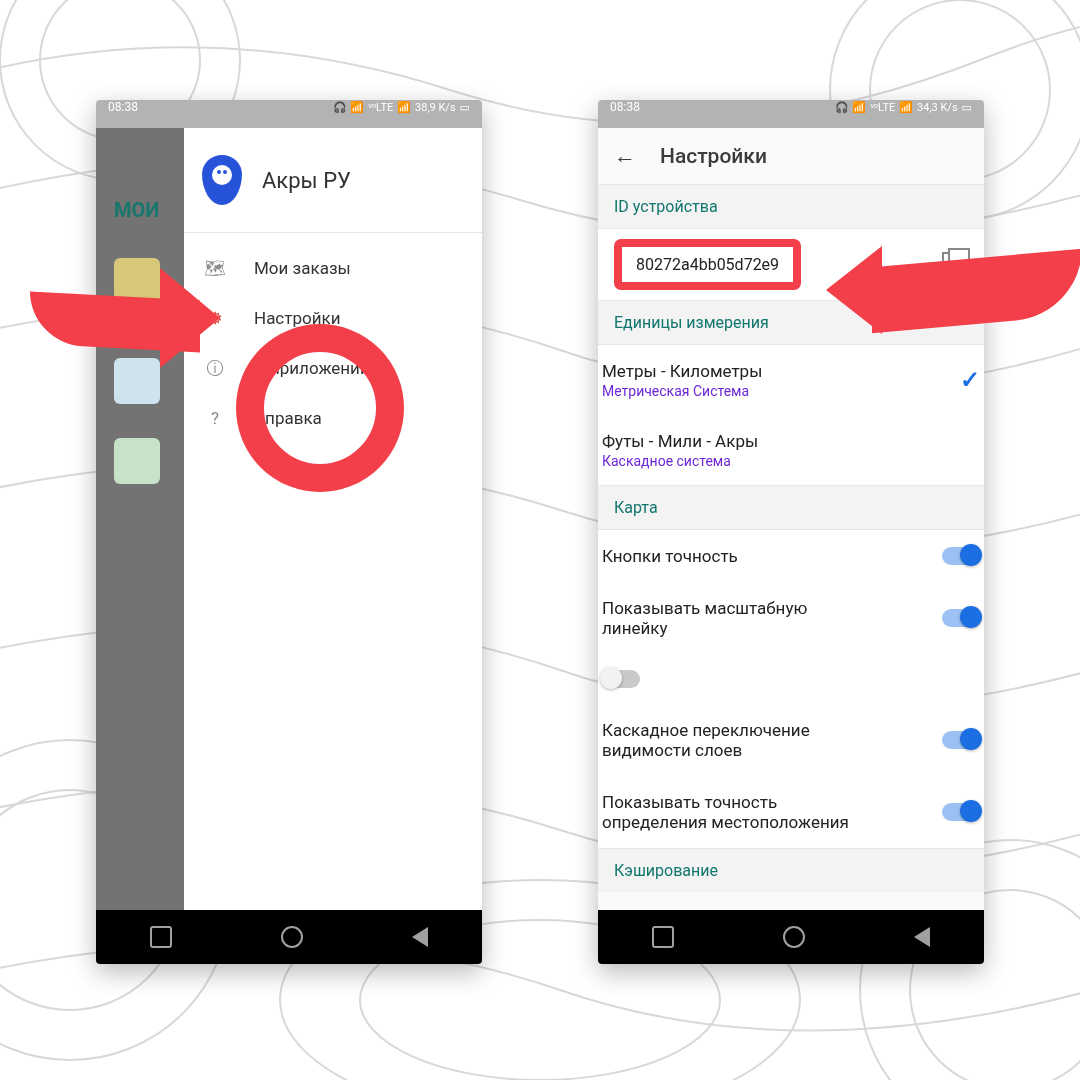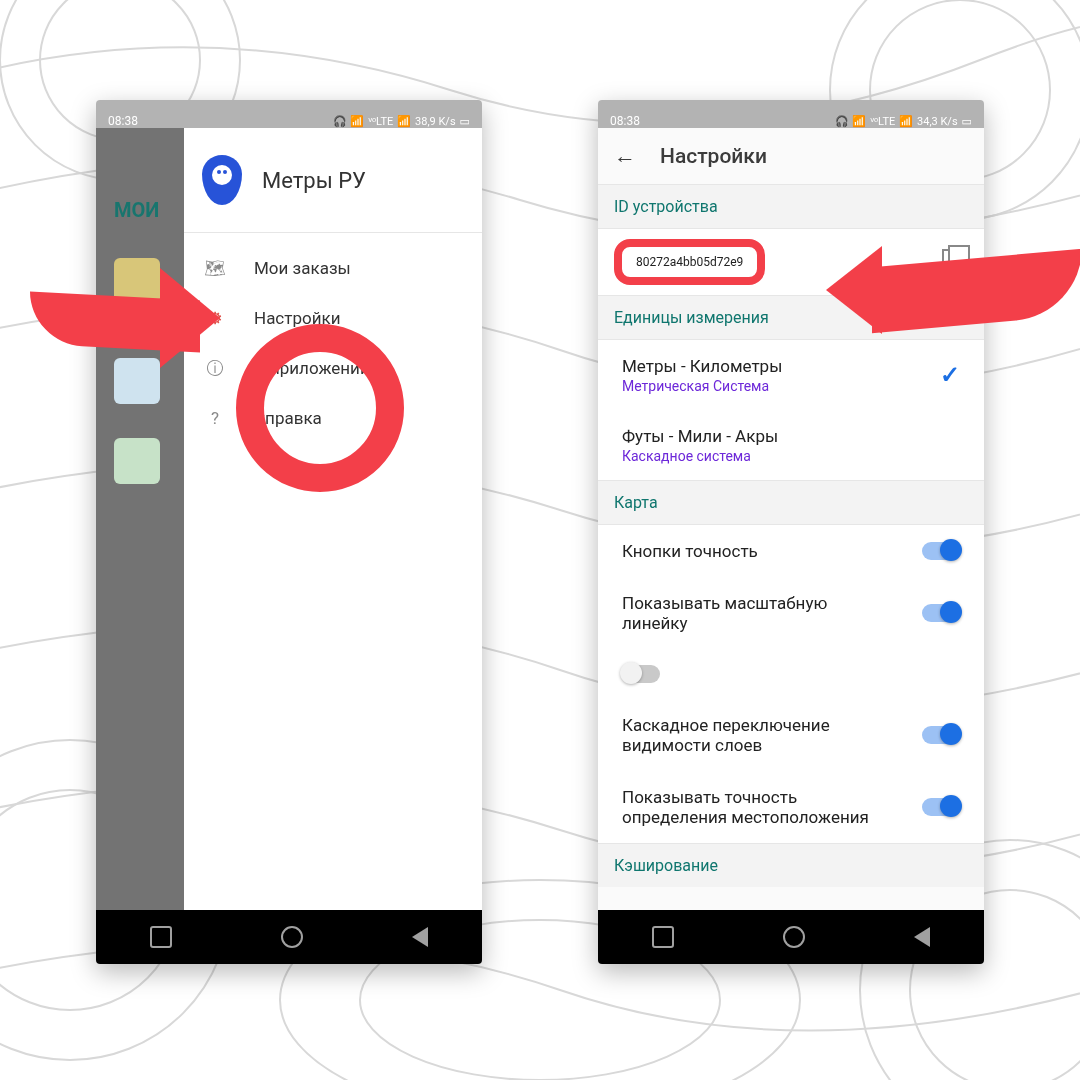--- a/index.html
+++ b/index.html
@@ -1,21 +1,21 @@
 <!DOCTYPE html>
 <html><head>
 <meta charset="utf-8">
 <style>
 html,body{margin:0;padding:0;width:1080px;height:1080px;font-family:Roboto,Arial,sans-serif;background:#fff;overflow:hidden}
 .bg{position:absolute;inset:0;background:#fff}
 .bg svg{width:1080px;height:1080px;display:block}
 .phone{position:absolute;width:386px;height:864px;background:#fff;border-radius:4px;box-shadow:0 8px 26px rgba(0,0,0,.28);overflow:hidden}
 .phone.left{left:96px;top:100px}
 .phone.right{left:598px;top:100px}
-.status{height:28px;background:#b3b3b3;display:flex;align-items:flex-end;justify-content:space-between;padding:0 12px;font-size:12px;color:#fff}
+.status{height:28px;background:#b3b3b3;display:flex;align-items:flex-start;justify-content:space-between;padding:0 12px;font-size:12px;color:#fff}
 .status .icons span{margin-left:4px;font-size:11px}
 .navbar{position:absolute;bottom:0;left:0;right:0;height:54px;background:#000;display:flex;align-items:center;justify-content:space-around;color:#fff}
 .navbar .btn{width:18px;height:18px;border:2px solid #a0a0a0;display:inline-block}
 .navbar .sq{border-radius:3px}
 .navbar .ci{border-radius:50%}
 .navbar .tr{width:0;height:0;border:none;border-top:10px solid transparent;border-bottom:10px solid transparent;border-right:16px solid #a0a0a0}
 
 
 .mapback{position:absolute;top:28px;left:0;width:88px;bottom:54px;background:rgba(0,0,0,.55)}
 .mapback .lbl{color:#0f766e;opacity:.9;font-size:20px;position:absolute;top:70px;left:18px;font-weight:700}
@@ -36,24 +36,24 @@
 .arrow-left{position:absolute;left:-10px;top:286px;width:210px;height:70px;z-index:4;pointer-events:none}
 .arrow-left .tail{position:absolute;left:40px;top:10px;width:170px;height:52px;border-bottom-left-radius:60px;background:#f33f49;transform:skewY(3deg)}
 .arrow-left .head{position:absolute;left:170px;top:-18px;width:0;height:0;border-top:50px solid transparent;border-bottom:50px solid transparent;border-left:60px solid #f33f49}
 
 
 .settings{position:absolute;top:28px;left:0;right:0;bottom:54px;background:#fafafa;overflow:hidden}
 .appbar{height:56px;display:flex;align-items:center;padding:0 16px;font-size:21px;color:#3b3b3b;font-weight:500}
 .appbar .back{font-size:22px;margin-right:24px;color:#3b3b3b}
 .sec{background:#f3f3f3;padding:12px 16px;font-size:16px;color:#0f766e;border-top:1px solid #e6e6e6;border-bottom:1px solid #e6e6e6}
 .idrow{display:flex;align-items:center;justify-content:space-between;padding:10px 16px;background:#fff}
-.idbox{border:8px solid #f33f49;border-radius:16px;padding:8px 14px;font-size:12px;color:#222;background:#fff}
+.idbox{border:8px solid #f33f49;border-radius:7px;padding:8px 14px;font-size:16px;color:#222;background:#fff}
 .copy{width:22px;height:22px;border:2px solid #888;position:relative}
 .copy:after{content:"";position:absolute;left:4px;top:-6px;width:18px;height:18px;border:2px solid #888;background:#fff}
-.row{display:flex;align-items:center;justify-content:space-between;padding:16px 24px;background:#fff;border-bottom:0 solid #eee}
+.row{display:flex;align-items:center;justify-content:space-between;padding:16px 4px;background:#fff;border-bottom:0 solid #eee}
 .row .txt{max-width:270px}
 .row .t1{font-size:17px;color:#222}
 .row .t2{font-size:14px;color:#6d28d9;margin-top:2px}
 .check{color:#1c6fe3;font-size:24px;font-weight:bold}
 .sw{width:38px;height:18px;border-radius:10px;position:relative}
 .sw .knob{position:absolute;top:-3px;width:22px;height:22px;border-radius:50%;box-shadow:0 1px 3px rgba(0,0,0,.3)}
 .sw.on{background:#9cc1f4}
 .sw.on .knob{right:-2px;background:#1c6fe3}
 .sw.off{background:#c9c9c9}
 .sw.off .knob{left:-2px;background:#f2f2f2}
@@ -95,21 +95,21 @@
   </div>
   <div class="mapback">
     <div class="lbl">МОИ</div>
     <div class="ico i1"></div>
     <div class="ico i2"></div>
     <div class="ico i3"></div>
   </div>
   <div class="drawer">
     <div class="head">
       <div class="brand"></div>
-      <h2>Метры РУ</h2>
+      <h2>Акры РУ</h2>
     </div>
     <div class="menu">
       <div class="menuitem">
         <span class="mi">🗺</span>
         <span>Мои заказы</span>
       </div>
       <div class="menuitem">
         <span class="mi" style="color:#e0544e">⚙</span>
         <span>Настройки</span>
       </div>

